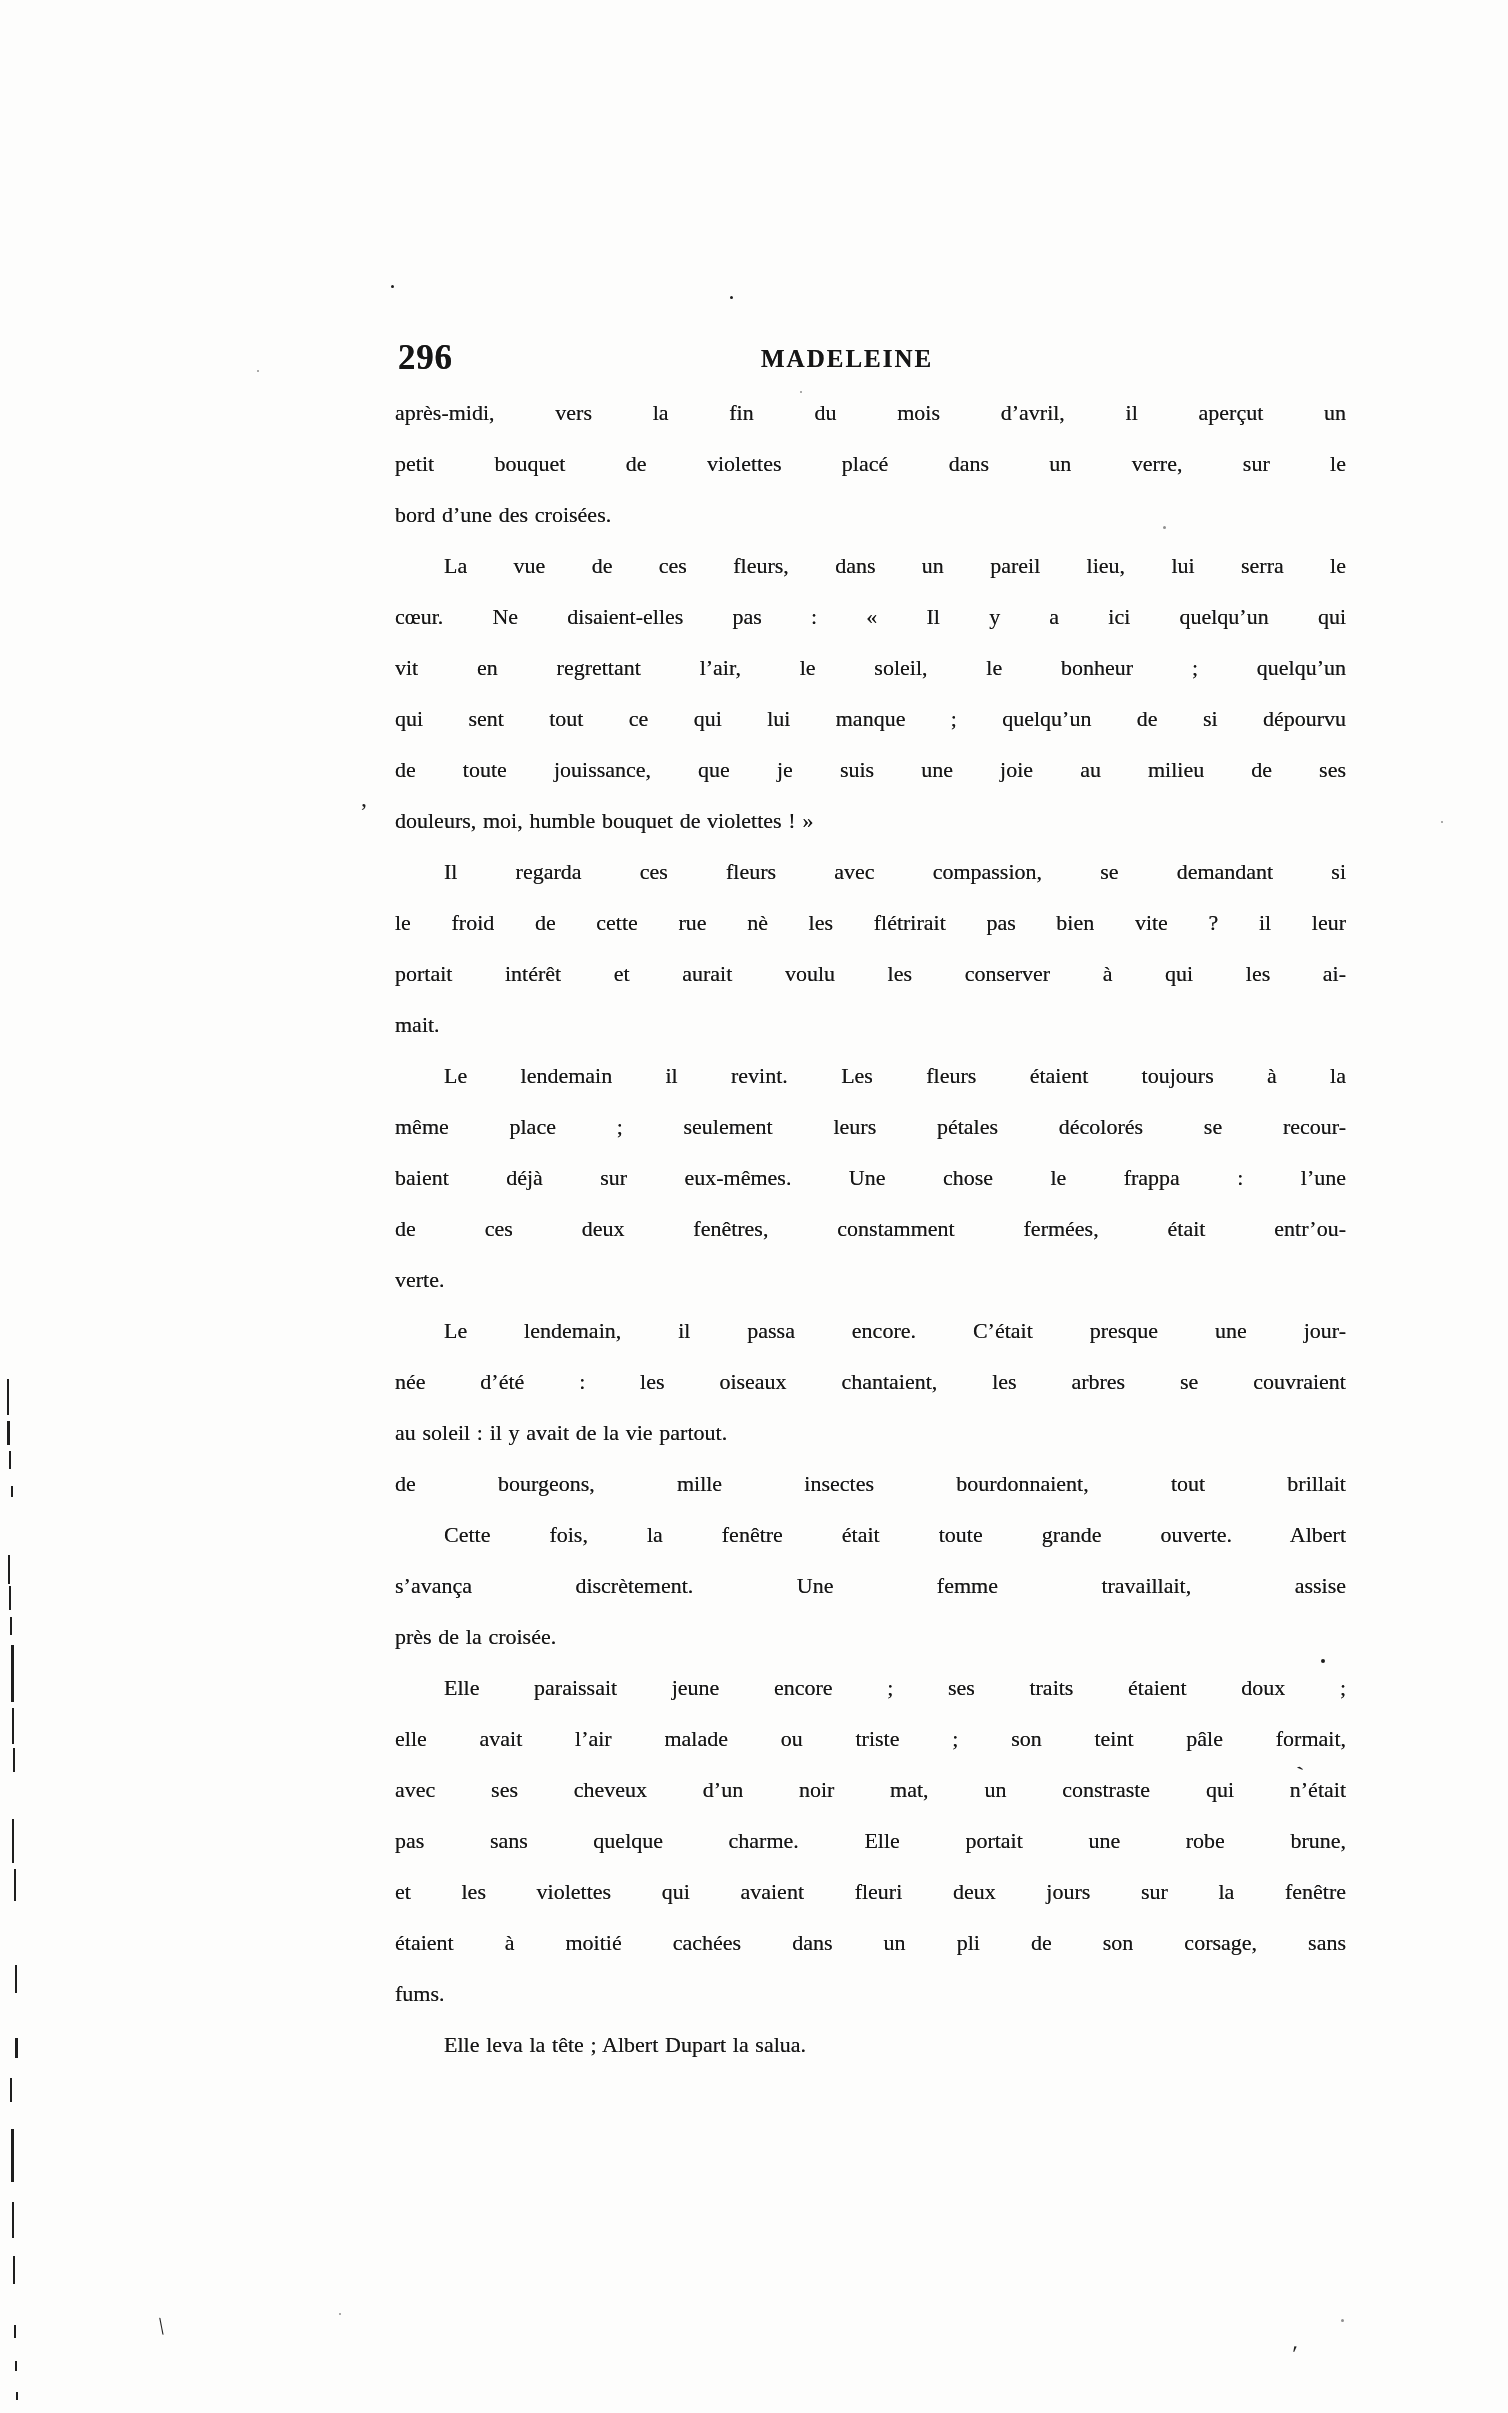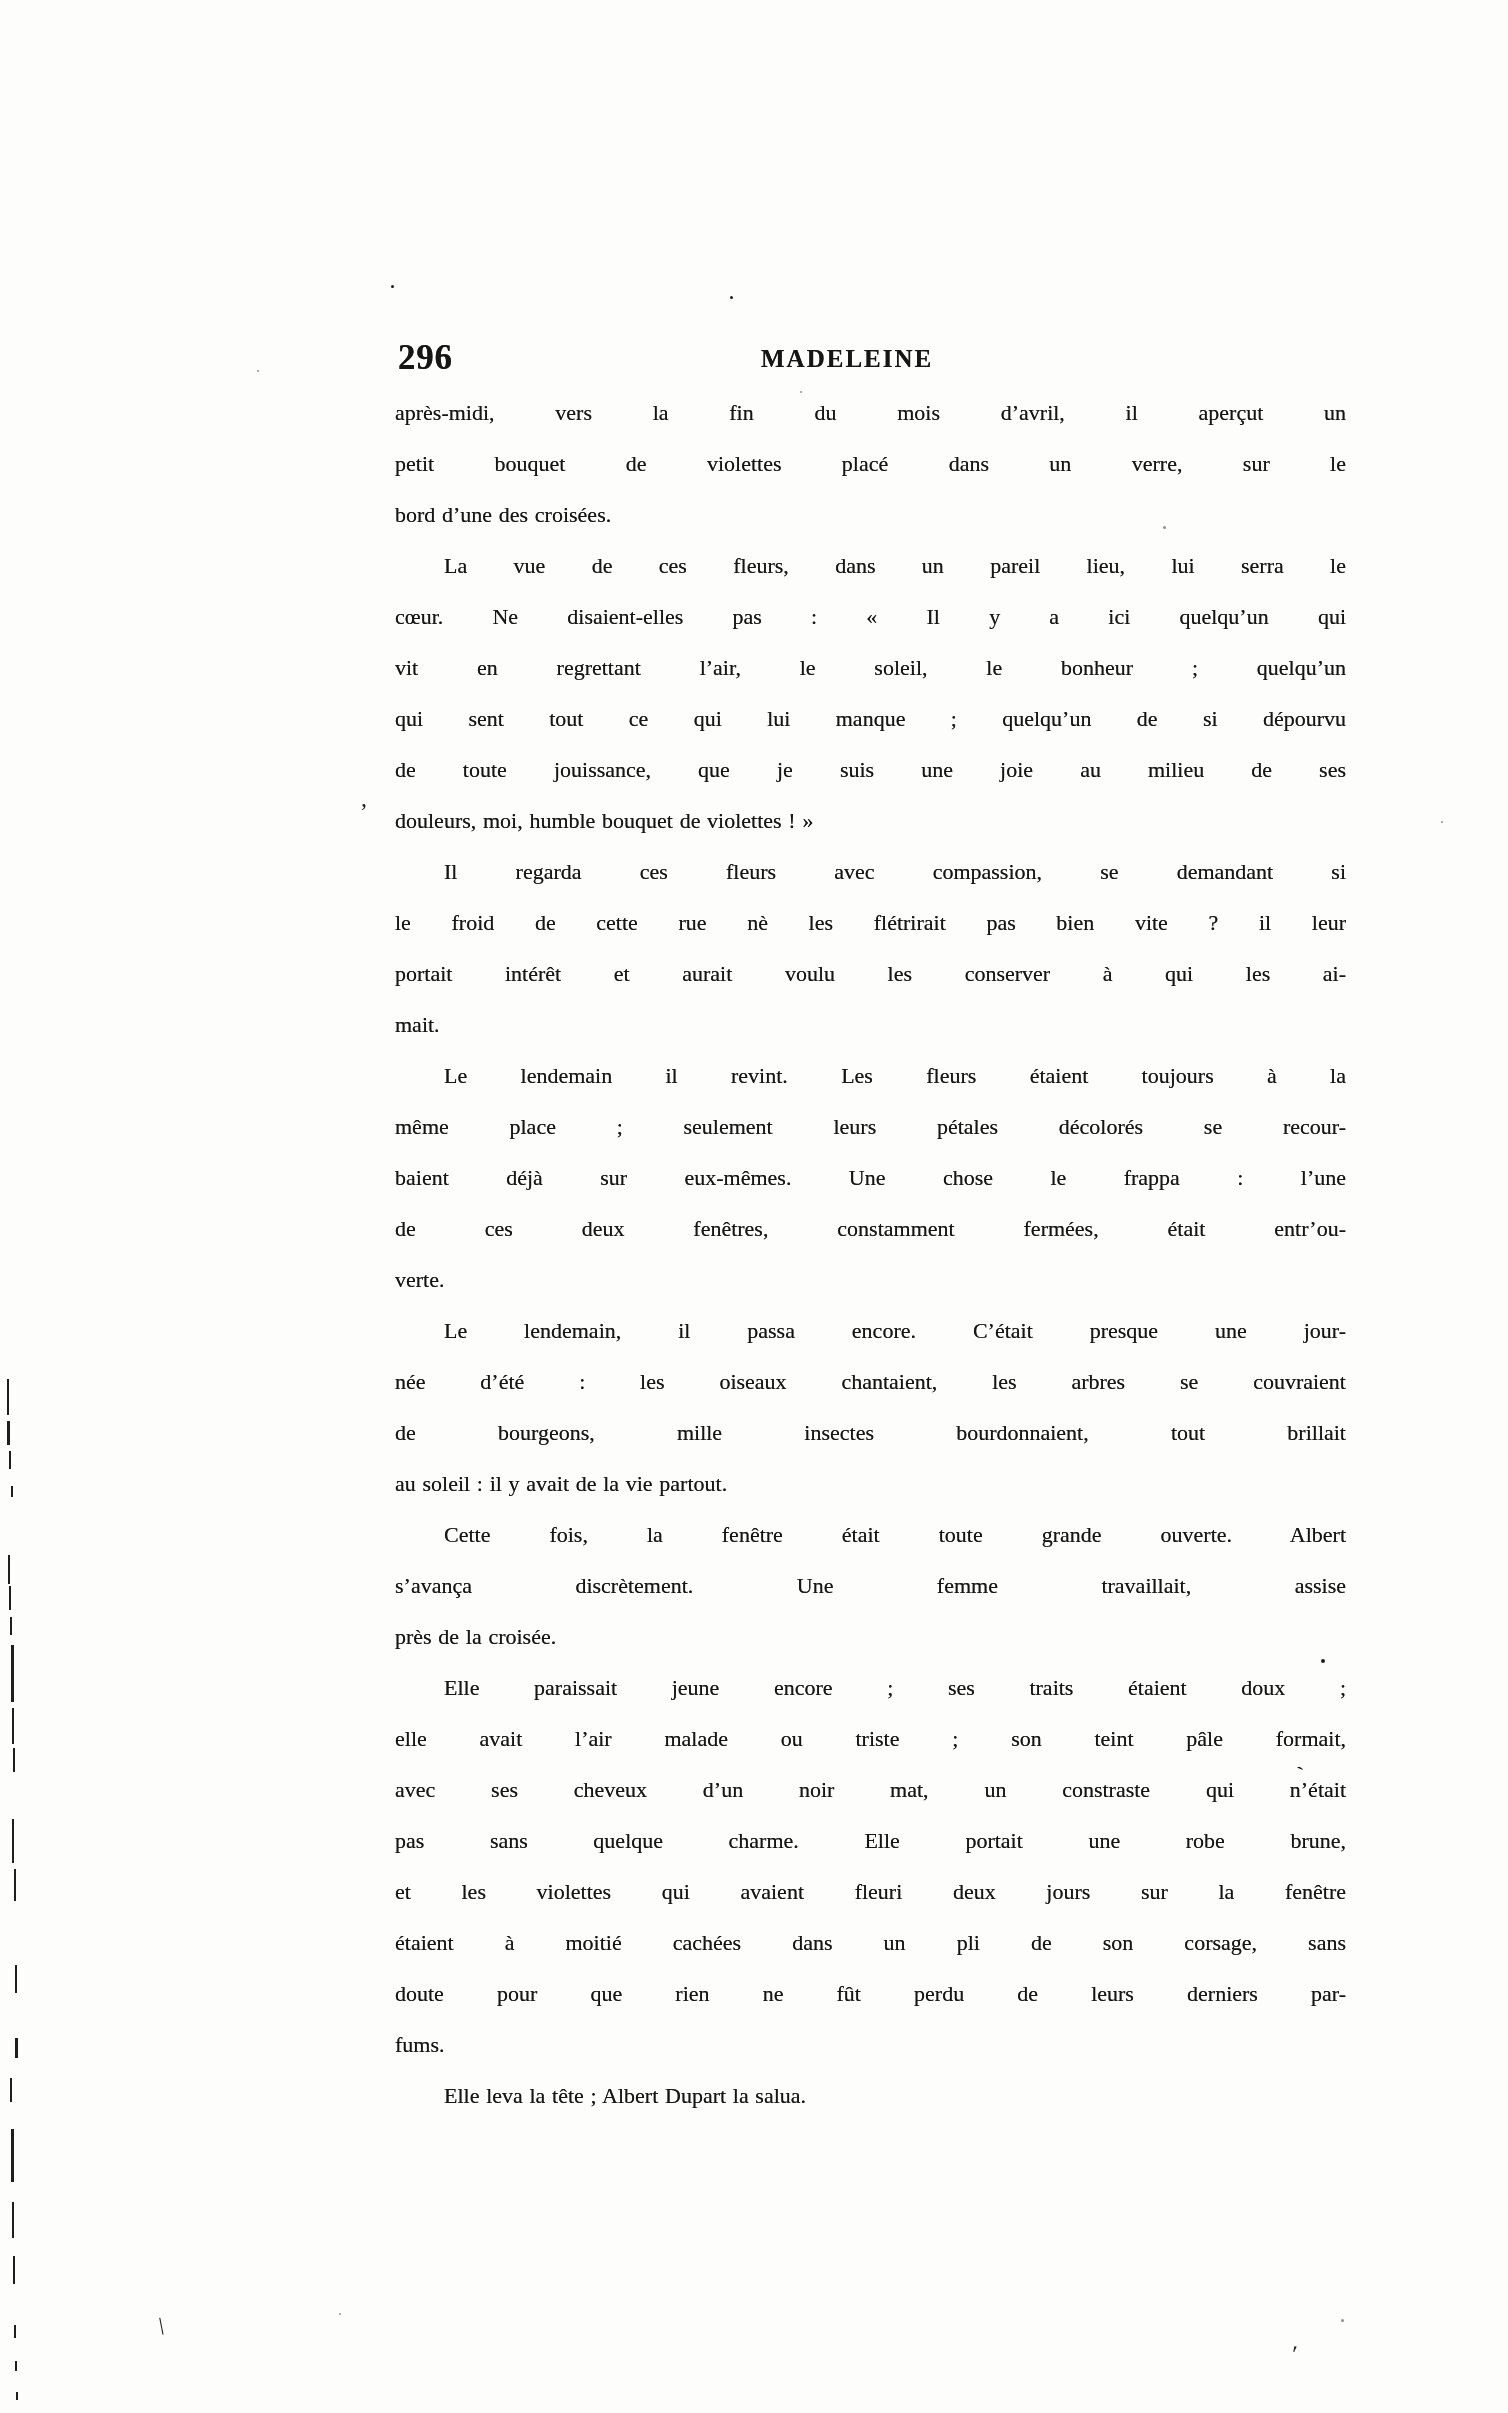--- a/index.html
+++ b/index.html
@@ -64,32 +64,31 @@
       <div class="line just">le froid de cette rue nè les flétrirait pas bien vite ? il leur</div>
       <div class="line just">portait intérêt et aurait voulu les conserver à qui les ai-</div>
       <div class="line end">mait.</div>
       <div class="line just indent">Le lendemain il revint. Les fleurs étaient toujours à la</div>
       <div class="line just">même place ; seulement leurs pétales décolorés se recour-</div>
       <div class="line just">baient déjà sur eux-mêmes. Une chose le frappa : l’une</div>
       <div class="line just">de ces deux fenêtres, constamment fermées, était entr’ou-</div>
       <div class="line end">verte.</div>
       <div class="line just indent">Le lendemain, il passa encore. C’était presque une jour-</div>
       <div class="line just">née d’été : les oiseaux chantaient, les arbres se couvraient</div>
+      <div class="line end">au soleil : il y avait de la vie partout.</div>
       <div class="line just">de bourgeons, mille insectes bourdonnaient, tout brillait</div>
-      <div class="line end">au soleil : il y avait de la vie partout.</div>
       <div class="line just indent">Cette fois, la fenêtre était toute grande ouverte. Albert</div>
       <div class="line just">s’avança discrètement. Une femme travaillait, assise</div>
       <div class="line end">près de la croisée.</div>
       <div class="line just indent">Elle paraissait jeune encore ; ses traits étaient doux ;</div>
       <div class="line just">elle avait l’air malade ou triste ; son teint pâle formait,</div>
       <div class="line just">avec ses cheveux d’un noir mat, un constraste qui n’était</div>
       <div class="line just">pas sans quelque charme. Elle portait une robe brune,</div>
       <div class="line just">et les violettes qui avaient fleuri deux jours sur la fenêtre</div>
       <div class="line just">étaient à moitié cachées dans un pli de son corsage, sans</div>
-      <div class="line just">doute pour que rien ne fût perdu de leurs derniers par-</div>
       <div class="line end">fums.</div>
       <div class="line end indent">Elle leva la tête ; Albert Dupart la salua.</div>
     </div>
 <div class="art" style="left: 6.5px; top: 1379px; width: 2.4px; height: 36px;"></div>
     <div class="art" style="left: 7.3px; top: 1421px; width: 2.4px; height: 24px;"></div>
     <div class="art" style="left: 9px; top: 1451px; width: 2.4px; height: 18px;"></div>
     <div class="art" style="left: 10.5px; top: 1486px; width: 2.4px; height: 11.3px;"></div>
     <div class="art" style="left: 8px; top: 1555px; width: 2.4px; height: 29px;"></div>
     <div class="art" style="left: 9px; top: 1586px; width: 2.4px; height: 24px;"></div>
     <div class="art" style="left: 9.7px; top: 1617px; width: 2.4px; height: 18px;"></div>

